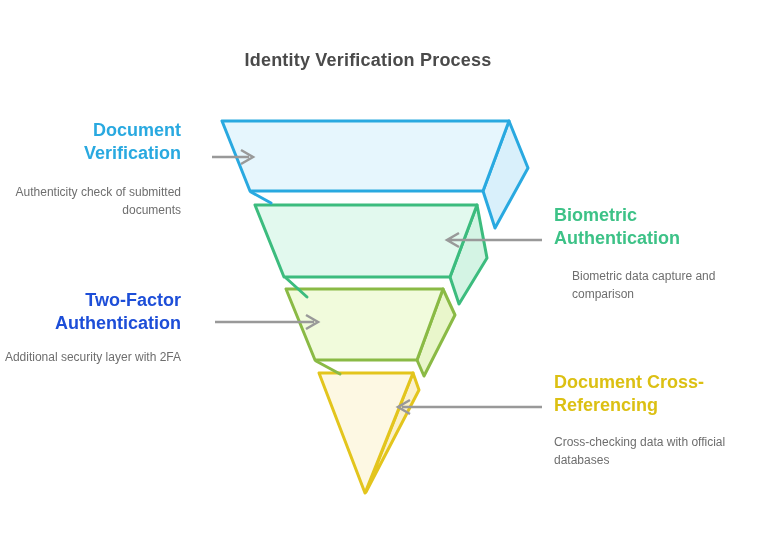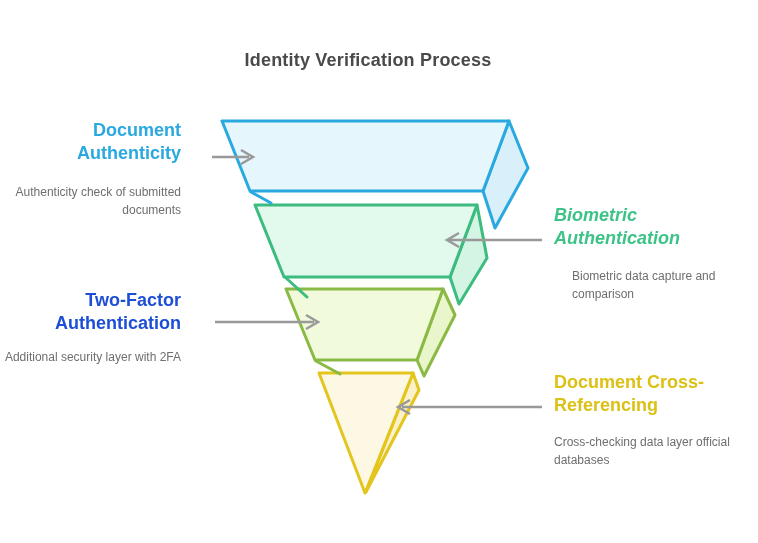--- a/index.html
+++ b/index.html
@@ -40,21 +40,21 @@
     position: absolute;
     font-size: 12px;
     line-height: 18px;
   }
   .align-right { text-align: right; }
   .align-left  { text-align: left; }
   .nowrap { white-space: nowrap; }
 
   .label-doc      { top: 119px; right: 555px; width: 130px; }
   .desc-doc       { top: 183px; right: 555px; width: 175px; }
-  .label-bio      { top: 204px; left: 554px;  width: 145px; font-style: italic; }
+  .label-bio      { top: 204px; left: 554px;  width: 145px; }
   .desc-bio       { top: 267px; left: 554px;  width: 160px; }
   .label-twofactor{ top: 289px; right: 555px; width: 150px; }
   .desc-twofactor { top: 348px; right: 555px; }
   .label-database { top: 371px; left: 554px;  width: 200px; }
   .desc-database  { top: 433px; left: 554px;  width: 180px; }
 </style>
 </head>
 <body>
 
 <div class="canvas">
@@ -87,25 +87,25 @@
     </g>
 
     <g fill="none" stroke-width="2.5" stroke="#999999">
       <path d="M212,157 H249 M241,150 L253,157 L241,164"></path>
       <path d="M542,240 H449 M459,233 L447,240 L459,247"></path>
       <path d="M215,322 H314 M306,315 L318,322 L306,329"></path>
       <path d="M542,407 H402 M410,400 L398,407 L410,414"></path>
     </g>
   </svg>
 
-  <div class="stage-label align-right label-doc" style="color: rgb(41, 169, 224);">Document Authenticity</div>
+  <div class="stage-label align-right label-doc" style="color: rgb(41, 169, 224);">Document Verification</div>
   <div class="stage-desc align-right desc-doc" style="color: rgb(110, 110, 110);">Authenticity check of submitted documents</div>
 
   <div class="stage-label align-left label-bio" style="color: rgb(61, 194, 135);">Biometric Authentication</div>
   <div class="stage-desc align-left desc-bio" style="color: rgb(110, 110, 110); margin-left: 18px;">Biometric data capture and comparison</div>
 
   <div class="stage-label align-right label-twofactor" style="color: #1d4ed8;">Two-Factor Authentication</div>
   <div class="stage-desc align-right nowrap desc-twofactor" style="color: rgb(110, 110, 110);">Additional security layer with 2FA</div>
 
   <div class="stage-label align-left label-database" style="color: rgb(220, 192, 19);">Document Cross-Referencing</div>
-  <div class="stage-desc align-left desc-database" style="color: rgb(110, 110, 110);">Cross-checking data layer official databases</div>
+  <div class="stage-desc align-left desc-database" style="color: rgb(110, 110, 110);">Cross-checking data with official databases</div>
 
 </div>
 
 </body></html>

